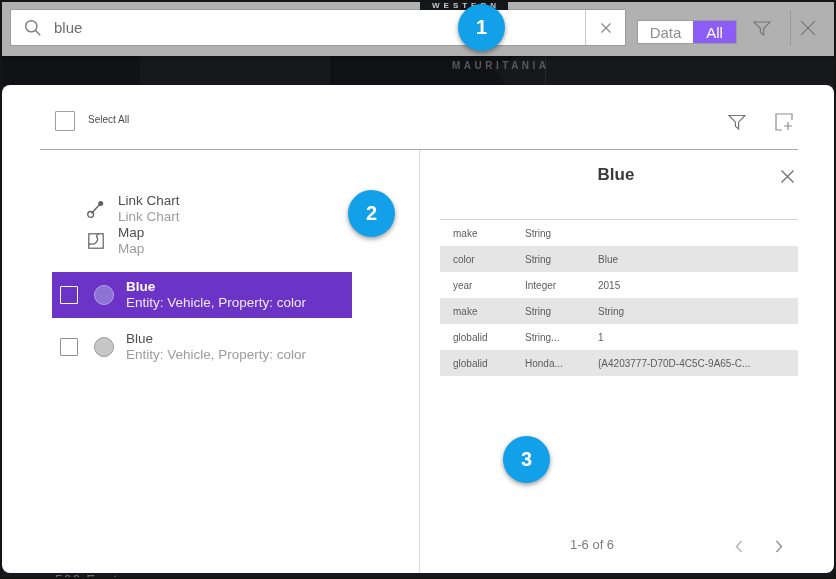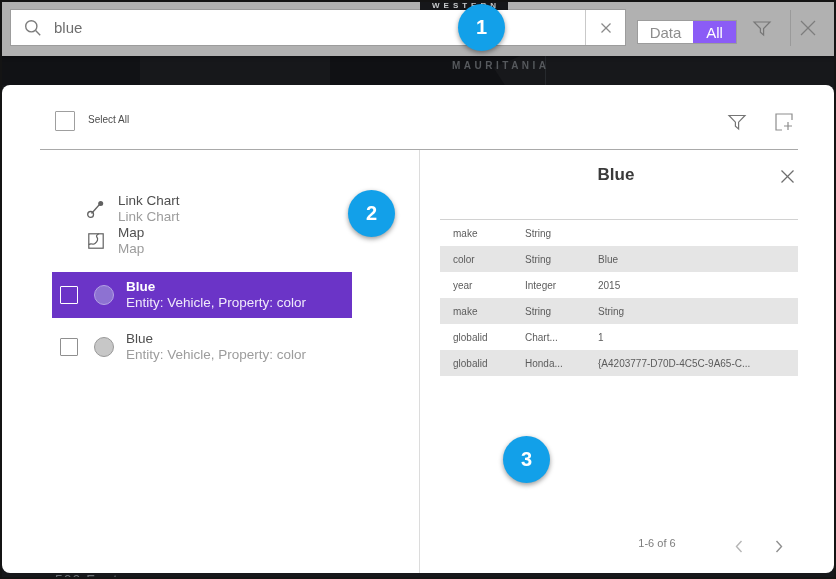--- a/index.html
+++ b/index.html
@@ -78,21 +78,21 @@
 
   .det-table { position:absolute; left:438px; top:133px; width:358px; }
   .t-hrow { display:flex; height:21px; font-size:13px; color:#8d8d8d; }
   .t-divider { height:1px; background:#d2d2d2; margin-top:1px; }
   .t-row { display:flex; height:26px; align-items:center; font-size:10px; color:#5c5c5c; }
   .t-row.alt { background:#e5e5e5; }
   .c-name  { width:85px; padding-left:13px; white-space:nowrap; overflow:hidden; }
   .c-type  { width:73px; white-space:nowrap; overflow:hidden; }
   .c-value { flex:1; white-space:nowrap; overflow:hidden; }
 
-  .pag-label { position:absolute; left:600px; top:452px; width:110px; text-align:center; font-size:11px; color:#7c7c7c; }
+  .pag-label { position:absolute; left:568px; top:452px; width:110px; text-align:left; font-size:13px; color:#7c7c7c; }
   .pag-btn { position:absolute; top:452px; display:flex; cursor:pointer; padding:2px; }
   .pag-prev { left:730px; }
   .pag-next { left:770px; }
 
   
   .callout { position:absolute; width:47px; height:47px; border-radius:50%; background:#12a0e9; color:#fff; font-size:20px; font-weight:bold; display:flex; align-items:center; justify-content:center; box-shadow:0 2px 5px rgba(0,0,0,.4); z-index:30; }
   .co-1 { left:458px; top:4px; }
   .co-2 { left:348px; top:190px; }
   .co-3 { left:503px; top:436px; }
 </style>
@@ -237,21 +237,21 @@
       <span class="c-type">Integer</span>
       <span class="c-value">2015</span>
     </div>
     <div class="t-row alt">
       <span class="c-name">make</span>
       <span class="c-type">String</span>
       <span class="c-value">String</span>
     </div>
     <div class="t-row">
       <span class="c-name">globalid</span>
-      <span class="c-type">Chart...</span>
+      <span class="c-type">String...</span>
       <span class="c-value">1</span>
     </div>
     <div class="t-row alt">
       <span class="c-name">globalid</span>
       <span class="c-type">Honda...</span>
       <span class="c-value">{A4203777-D70D-4C5C-9A65-C...</span>
     </div>
   </div>
 
   <div class="pag-label">1-6 of 6</div>

